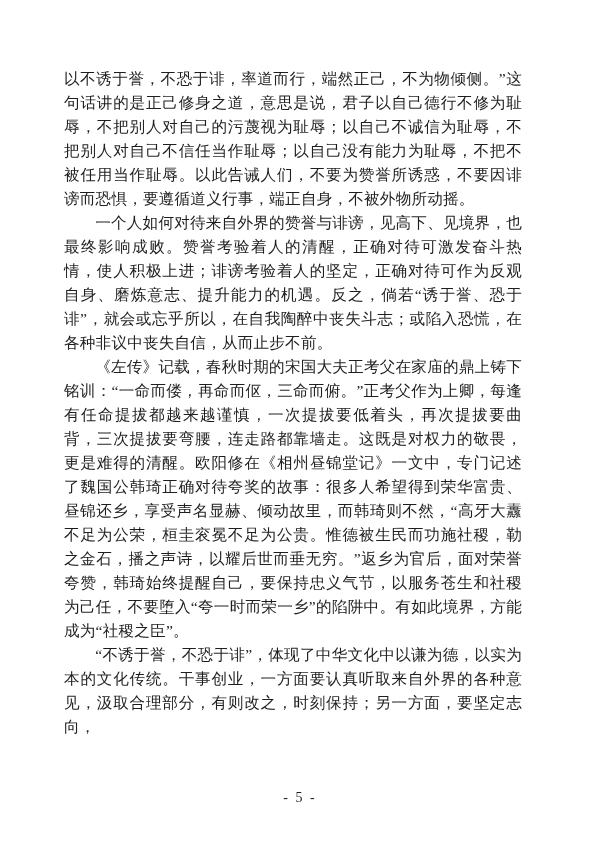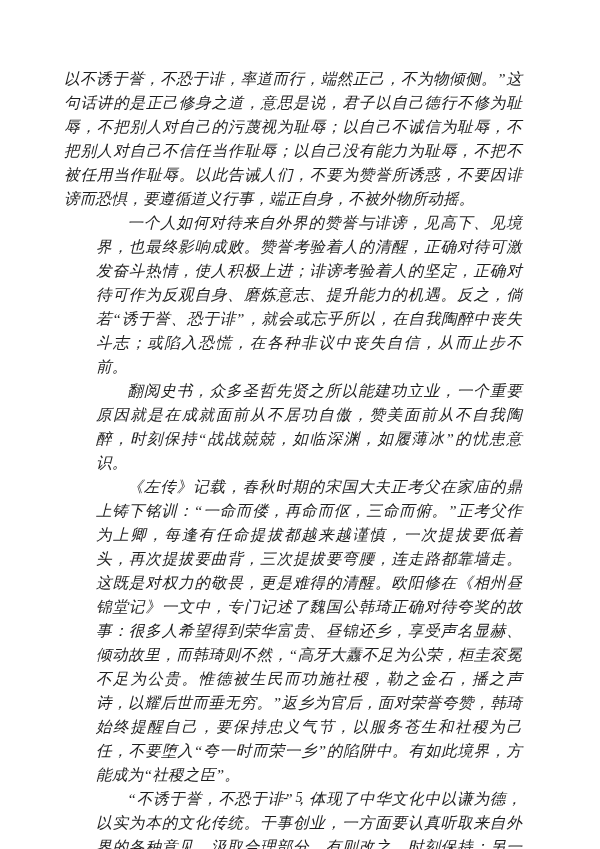--- a/index.html
+++ b/index.html
@@ -9,42 +9,40 @@
     height: 849px;
     background: #ffffff;
     overflow: hidden;
   }
   .page {
     position: relative;
     width: 600px;
     height: 849px;
     background: #ffffff;
     font-family: "Liberation Serif", serif;
-    font-style: italic;
   }
   .doc-body {
     position: absolute;
     left: 64px;
     top: 67px;
     width: 458px;
   }
   p.para {
     margin: 0;
     padding: 0;
     font-size: 15.6px;
     line-height: 24px;
     color: #1e1e1e;
     text-align: justify;
     text-justify: inter-character;
     word-break: break-all;
     letter-spacing: 0.2px;
   }
   p.para.indent {
     text-indent: 2em;
-    margin-left: 32px;
   }
   .footer {
     position: absolute;
     left: 0;
     top: 788px;
     width: 600px;
     text-align: center;
   }
   .page-number {
     font-size: 14px;
@@ -52,20 +50,19 @@
     letter-spacing: 2px;
   }
 </style>
 </head>
 <body>
 
 <div class="page">
   <div class="doc-body">
       <p class="para">以不诱于誉，不恐于诽，率道而行，端然正己，不为物倾侧。”这句话讲的是正己修身之道，意思是说，君子以自己德行不修为耻辱，不把别人对自己的污蔑视为耻辱；以自己不诚信为耻辱，不把别人对自己不信任当作耻辱；以自己没有能力为耻辱，不把不被任用当作耻辱。以此告诫人们，不要为赞誉所诱惑，不要因诽谤而恐惧，要遵循道义行事，端正自身，不被外物所动摇。</p>
       <p class="para indent">一个人如何对待来自外界的赞誉与诽谤，见高下、见境界，也最终影响成败。赞誉考验着人的清醒，正确对待可激发奋斗热情，使人积极上进；诽谤考验着人的坚定，正确对待可作为反观自身、磨炼意志、提升能力的机遇。反之，倘若“诱于誉、恐于诽”，就会或忘乎所以，在自我陶醉中丧失斗志；或陷入恐慌，在各种非议中丧失自信，从而止步不前。</p>
-      <p class="para indent">翻阅史书，众多圣哲先贤之所以能建功立业，一个重要原因就是在成就面前从不居功自傲，赞美面前从不自我陶醉，时刻保持“战战兢兢，如临深渊，如履薄冰”的忧患意识。</p>
       <p class="para indent">《左传》记载，春秋时期的宋国大夫正考父在家庙的鼎上铸下铭训：“一命而偻，再命而伛，三命而俯。”正考父作为上卿，每逢有任命提拔都越来越谨慎，一次提拔要低着头，再次提拔要曲背，三次提拔要弯腰，连走路都靠墙走。这既是对权力的敬畏，更是难得的清醒。欧阳修在《相州昼锦堂记》一文中，专门记述了魏国公韩琦正确对待夸奖的故事：很多人希望得到荣华富贵、昼锦还乡，享受声名显赫、倾动故里，而韩琦则不然，“高牙大纛不足为公荣，桓圭衮冕不足为公贵。惟德被生民而功施社稷，勒之金石，播之声诗，以耀后世而垂无穷。”返乡为官后，面对荣誉夸赞，韩琦始终提醒自己，要保持忠义气节，以服务苍生和社稷为己任，不要堕入“夸一时而荣一乡”的陷阱中。有如此境界，方能成为“社稷之臣”。</p>
       <p class="para indent">“不诱于誉，不恐于诽”，体现了中华文化中以谦为德，以实为本的文化传统。干事创业，一方面要认真听取来自外界的各种意见，汲取合理部分，有则改之，时刻保持；另一方面，要坚定志向，</p>
     </div>
   <div class="footer">
     <span class="page-number">- 5 -</span>
   </div>
 </div>
 
 </body></html>

